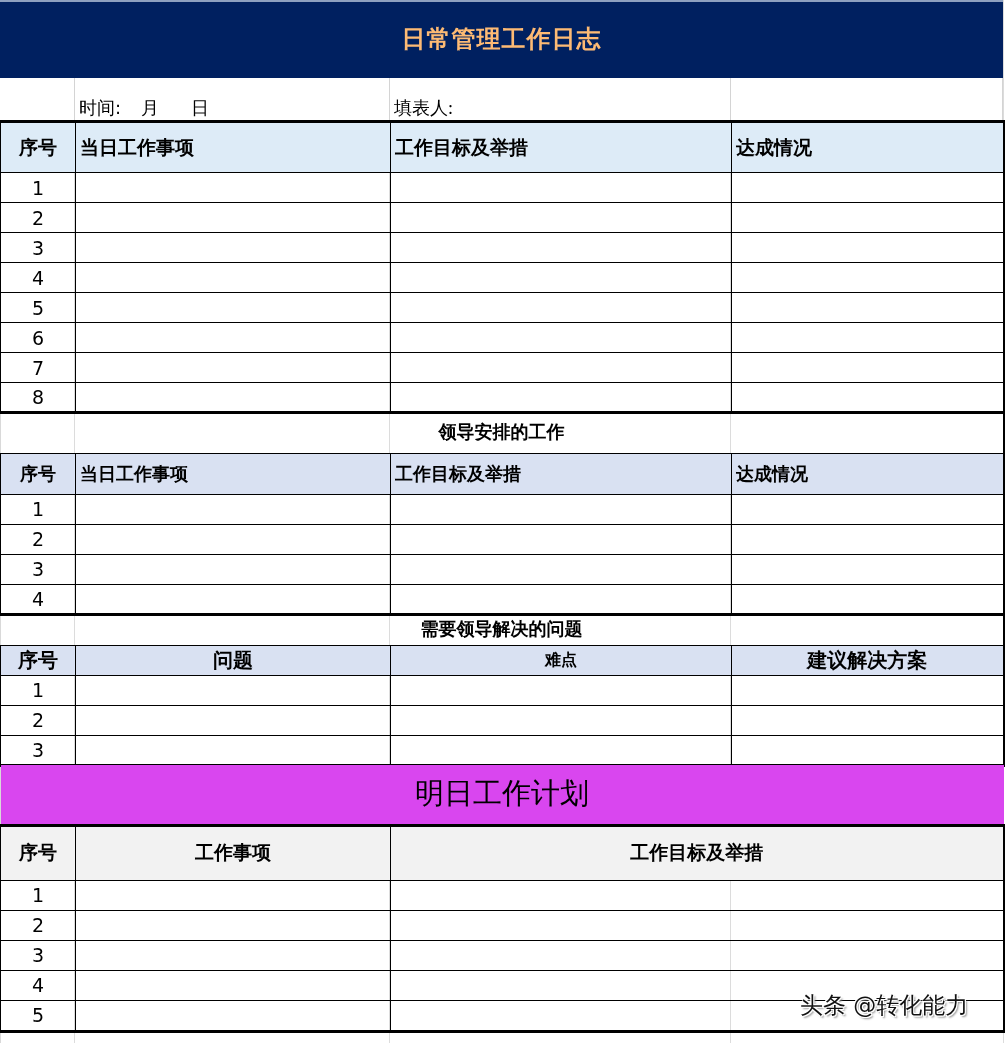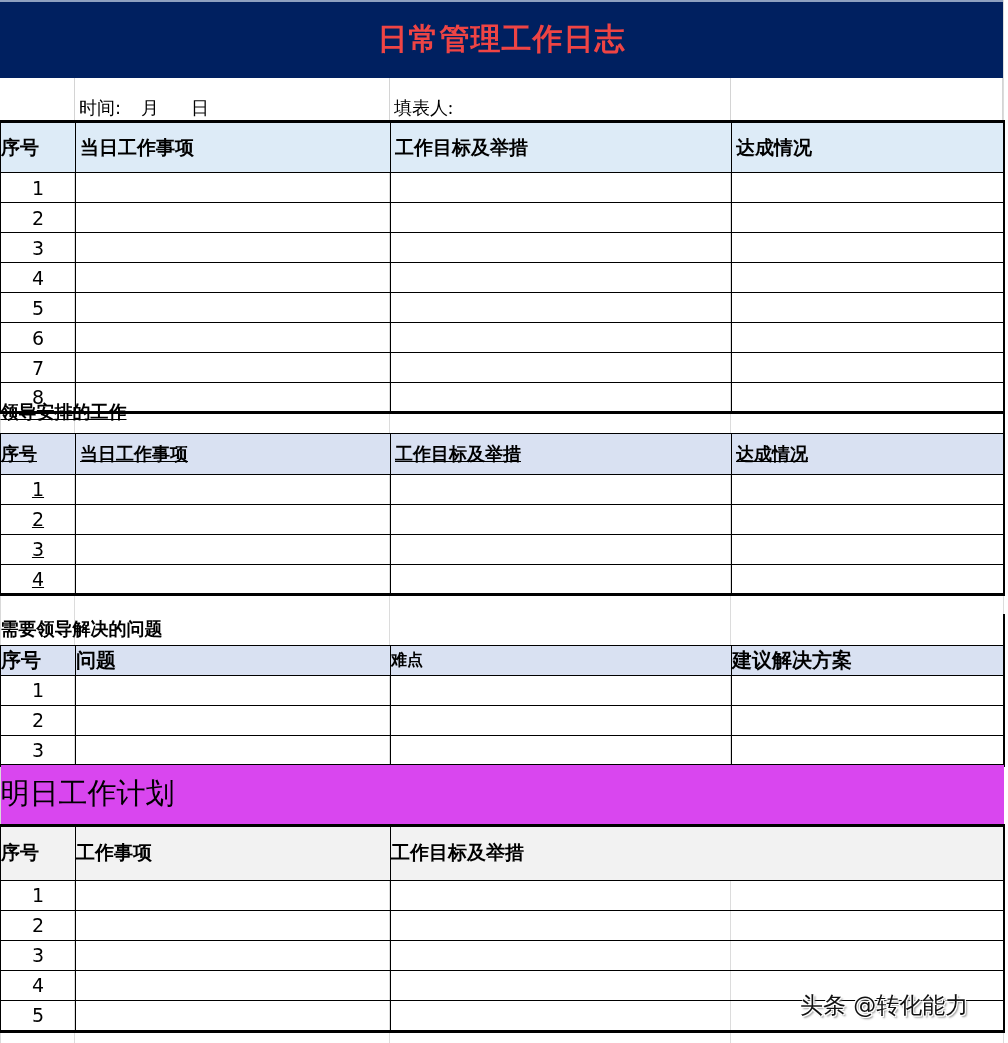--- a/index.html
+++ b/index.html
@@ -4,32 +4,32 @@
 <style>
   html, body { margin: 0; padding: 0; background: #ffffff; }
   body { width: 1008px; height: 1043px; position: relative; overflow: hidden;
          font-family: "DejaVu Sans", "Liberation Sans", sans-serif; color: #000; }
   .sheet { position: absolute; left: 0; top: 0; width: 1008px; height: 1043px;
            background-image:
              linear-gradient(to right, #d9d9d9 1px, transparent 1px);
            background-size: 100% 100%; }
   .gridv { position: absolute; top: 0; bottom: 0; width: 1px; background: #dcdcdc; }
   .title-bar { position: absolute; left: 0; top: 0; width: 1003px; height: 78px;
-               background: #002060; color: #ef4444; display: flex; align-items: center;
-               justify-content: center; font-size: 30px; font-weight: bold; letter-spacing: 1px; }
+               background: #002060; color: #fdba74; display: flex; align-items: center;
+               justify-content: center; font-size: 24px; font-weight: bold; letter-spacing: 1px; }
   .title-bar .top-line { position: absolute; left: 0; top: 0; right: 0; height: 2px; background: #8ea0c0; }
   .info-row { position: absolute; left: 0; top: 78px; width: 1003px; height: 42px; font-size: 18px; }
   .info-row .cell { position: absolute; top: 0; height: 60px; display: flex; align-items: center;
                     border-right: 1px solid #d4d4d4; box-sizing: border-box; padding-left: 4px; }
   table { position: absolute; left: 0; border-collapse: collapse; table-layout: fixed; }
   td { border: 1px solid #000; padding: 0; box-sizing: border-box; font-size: 18px; }
   .num { text-align: center; font-size: 19px; }
   .hdr td { font-weight: bold; font-size: 19px; }
   .left { text-align: left; padding-left: 4px; }
-  .center { text-align: left; }
+  .center { text-align: center; }
   .thick-top { border-top: 3px solid #000 !important; }
   .thick-bot { border-bottom: 3px solid #000 !important; }
   .sec-title td { border-left: none; border-right: none; }
   .sec-title td.last { border-right: 2px solid #000; }
   .h1 td { background: #ddebf7; }
   .h2 td { background: #d9e1f2; }
   .h4 td { background: #f2f2f2; }
   .outer-right { border-right: 2px solid #000 !important; }
   .watermark { position: absolute; left: 800px; top: 990px; font-size: 23px; color: #111;
                text-shadow: 1px 1px 0 #fff, -1px -1px 0 #fff, 1px -1px 0 #fff, -1px 1px 0 #fff, 2px 2px 2px #888; }
@@ -120,21 +120,21 @@
       </tr>
   <tr style="height:30px">
         <td class="num thick-bot">8</td>
         <td class="thick-bot"></td>
         <td class="thick-bot"></td>
         <td class="outer-right thick-bot"></td>
       </tr>
 </tbody>
   </table>
 
-<table style="top:391px;width:1003px;text-decoration:underline;">
+<table style="top:411px;width:1003px;">
   <colgroup>
       <col style="width:75px">
       <col style="width:315px">
       <col style="width:341px">
       <col style="width:272px">
     </colgroup>
   <tbody>
       <tr class="sec-title" style="height:42px">
     <td colspan="4" class="center last" style="font-weight:bold;font-size:18px;border-top:none;">领导安排的工作</td>
   </tr>

